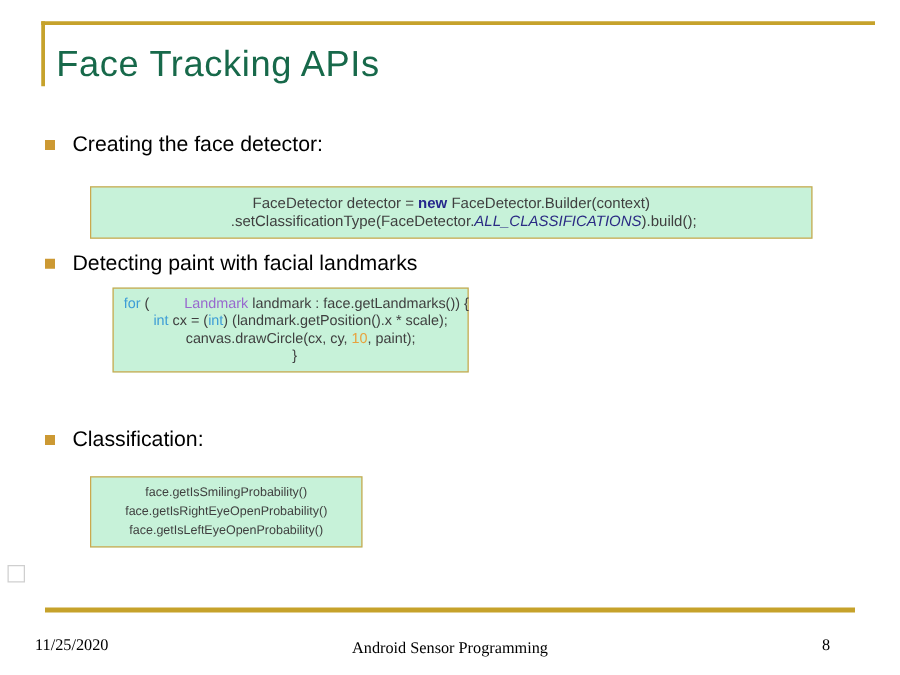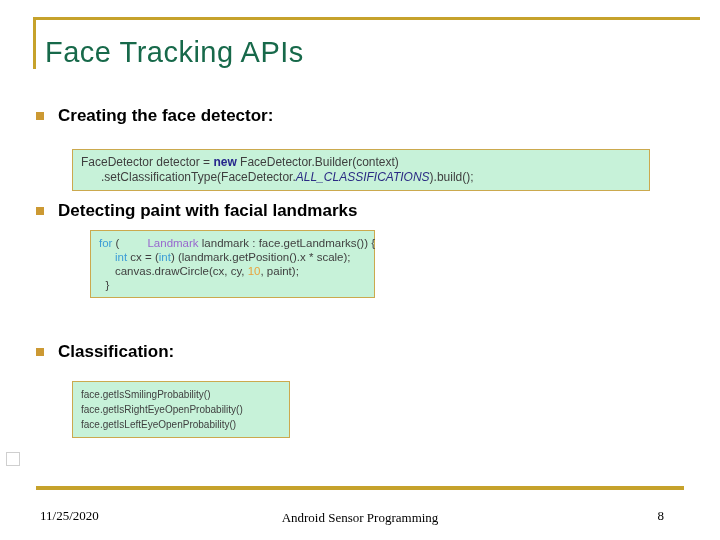--- a/index.html
+++ b/index.html
@@ -21,53 +21,53 @@
   .page-title {
     position: absolute; left: 45px; top: 36px;
     font-size: 29px; color: #17694A; letter-spacing: 0.5px;
   }
 
   .bullet-item { position: absolute; left: 36px; display: flex; align-items: flex-start; }
   .bullet-square {
     width: 8px; height: 8px; background: #CC9933;
     margin-top: 6px; margin-right: 14px; flex: 0 0 auto;
   }
-  .bullet-label { font-size: 17px; color: #000000; font-weight: bold; }
+  .bullet-label { font-size: 17px; color: #000000; }
 
   .bullet-1 { top: 106px; }
   .bullet-2 { top: 201px; }
   .bullet-3 { top: 342px; }
 
   .code-block {
     position: absolute;
     background: #C7F2D9;
     border: 1px solid #CBA94E;
     padding: 5px 8px;
     color: #3f3f3f;
     font-family: "Liberation Sans", sans-serif;
   }
-  .code-line { white-space: pre; }
+  .code-line { white-space: pre; text-align: center; }
 
   .code-detector  { left: 72px; top: 149px; width: 560px; font-size: 12px;   line-height: 15px; }
   .code-landmarks { left: 90px; top: 230px; width: 267px; font-size: 11.5px; line-height: 14px; }
   .code-classify  { left: 72px; top: 381px; width: 200px; font-size: 10px; line-height: 15px; }
 
   
   .kw-bold { color: #26268C; font-weight: bold; }                    
   .const   { color: #2B2B84; font-weight: normal; font-style: italic; }
   .kw      { color: #3D9DD6; }                                       
   .type    { color: #9868CE; padding-left: 28px; }                                       
   .num     { color: #E8A23D; }                                       
 
   .footer {
     position: absolute; left: 0; top: 508px; width: 720px;
     font-family: "Liberation Serif", serif;
     font-size: 13px; color: #000000;
   }
-  .footer-date   { position: absolute; left: 40px;  top: 0; }
+  .footer-date   { position: absolute; left: 28px;  top: 0; }
   .footer-center { position: absolute; left: 0; width: 720px; text-align: center; top: 2px; }
   .footer-page   { position: absolute; right: 56px; top: 0; }
 </style>
 </head>
 <body>
 
 <div class="slide">
 
   <div class="top-rule"></div>
   <div class="title-vbar"></div>

